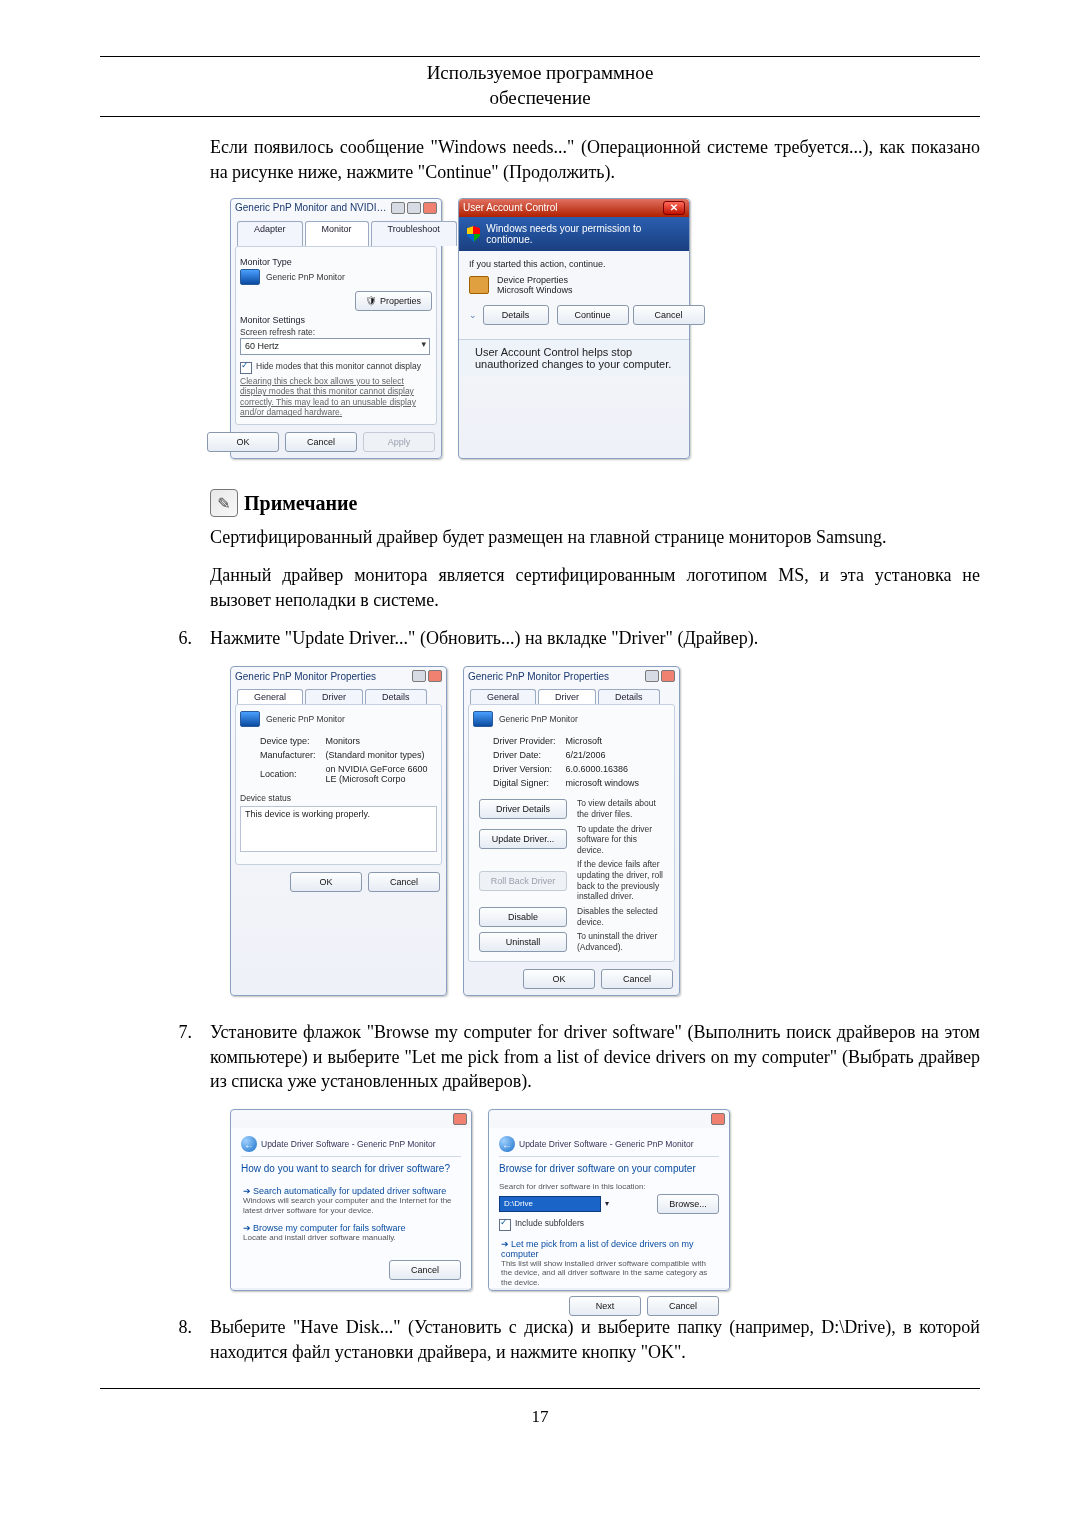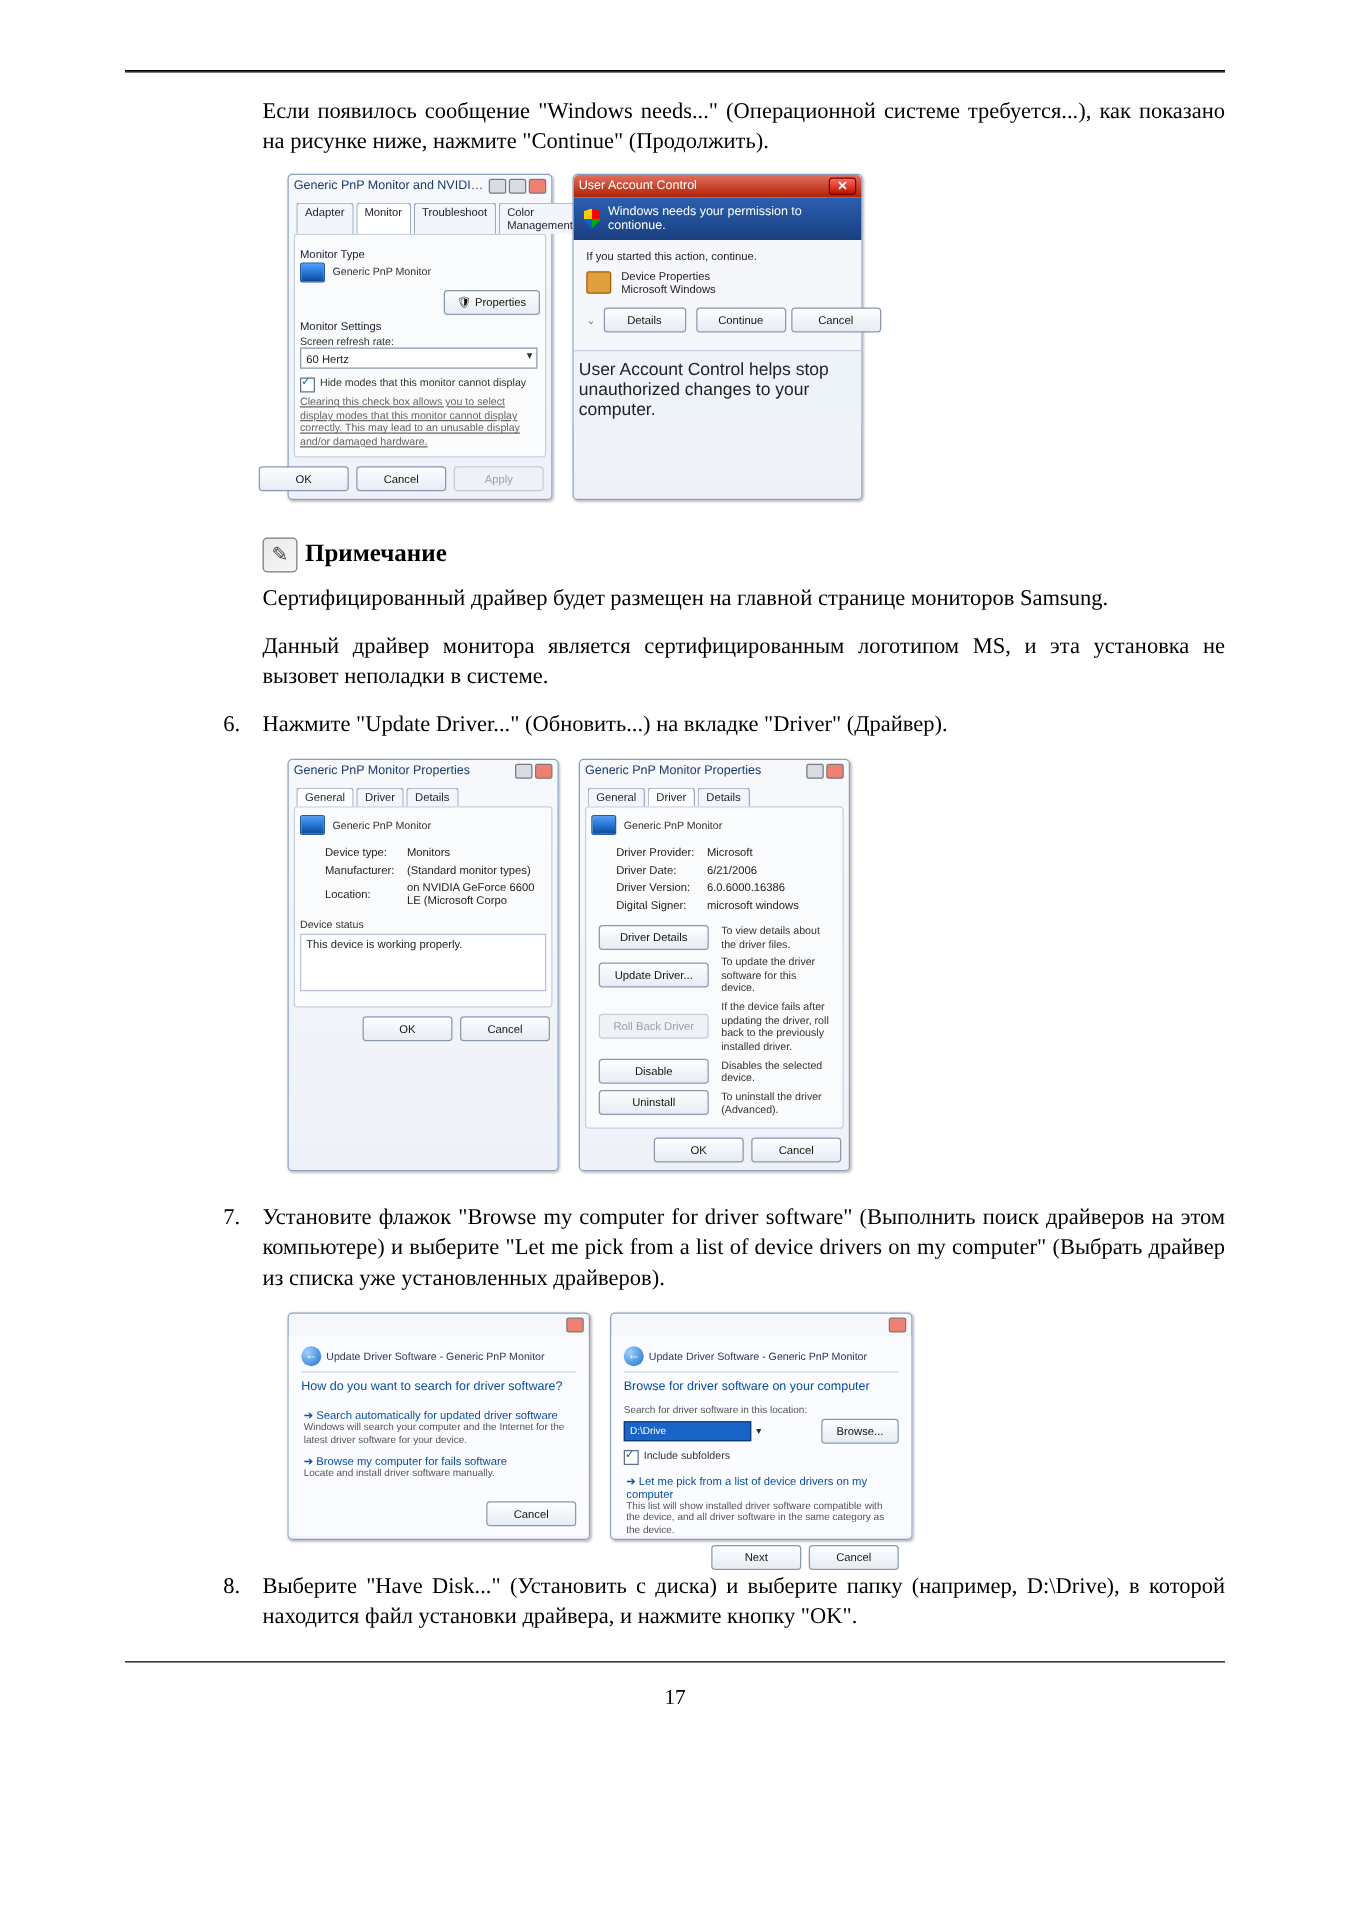--- a/index.html
+++ b/index.html
@@ -11,39 +11,39 @@
   .para{font-size:18px;line-height:1.35;text-align:justify;margin:0 0 14px 0;}
   .figure-row{display:flex;gap:16px;margin:10px 0 24px 0;}
   .win{background:linear-gradient(#f6f8fc,#eef1f7);border:1px solid #8aa0c0;border-radius:4px;box-shadow:1px 1px 2px rgba(0,0,0,.25);font-family:"Segoe UI",Tahoma,Arial,sans-serif;font-size:10px;color:#222;position:relative;}
   .titlebar{display:flex;align-items:center;justify-content:space-between;height:18px;padding:0 4px;font-size:10px;}
   .titlebar.red-gradient{background:linear-gradient(#e07060,#b02000);color:#fff;border-top-left-radius:4px;border-top-right-radius:4px;}
   .titlebar.blue{color:#1c3a6e;}
   .titlebar .ctrls{display:flex;gap:2px;}
   .titlebar .ctrls span{width:12px;height:10px;border:1px solid #7a7a7a;background:#d6dbe4;border-radius:2px;display:inline-block;}
   .titlebar .close-red{width:20px;height:12px;background:linear-gradient(#ff6a5a,#c01000);border:1px solid #7a0000;border-radius:3px;color:#fff;display:flex;align-items:center;justify-content:center;font-weight:bold;font-size:10px;}
   .tabs{display:flex;gap:2px;padding:4px 6px 0 6px;font-size:9px;}
-  .tab{border:1px solid #9aaac2;border-bottom:none;padding:2px 6px;background:#f2f5fb;border-top-left-radius:3px;border-top-right-radius:3px;color:#223;}
+  .tab{border:1px solid #9aaac2;border-bottom:none;padding:2px 16px;background:#f2f5fb;border-top-left-radius:3px;border-top-right-radius:3px;color:#223;}
   .tab.active{background:#fff;}
   .panel{background:#fafbfd;border:1px solid #c6d0e0;margin:0 4px 4px 4px;padding:6px 4px;border-radius:3px;}
   .section-label{font-size:9px;color:#223;margin:4px 0 2px 0;}
   .small{font-size:8.5px;color:#333;line-height:1.25;}
   .btn{display:inline-flex;align-items:center;justify-content:center;border:1px solid #8a98ae;background:linear-gradient(#fdfefe,#e6ecf4);border-radius:3px;font-size:9px;padding:1px 10px;min-width:50px;height:16px;color:#111;}
   .btn.disabled{color:#9aa1ad;background:#eef1f6;border-color:#c4cbd6;}
   .select{border:1px solid #8a98ae;background:#fff;height:15px;width:170px;font-size:9px;padding:0 14px 0 4px;position:relative;display:flex;align-items:center;}
   .select::after{content:"▾";position:absolute;right:3px;top:0;font-size:9px;color:#333;}
   .checkbox{width:10px;height:10px;border:1px solid #60708a;background:#fff;display:inline-block;margin-right:4px;vertical-align:-2px;}
   .checkbox.checked::after{content:"✓";font-size:9px;position:relative;top:-3px;left:0;color:#1060a0;}
   .monitor-icon{display:inline-block;width:18px;height:14px;background:linear-gradient(#4aa0ff,#0a4aa0);border:1px solid #2a5a9a;border-radius:2px;margin-right:6px;vertical-align:middle;}
   .uac{width:230px;}
   .uac-body{background:#f5f7fb;padding:8px 10px;font-size:9px;}
   .uac-header{background:linear-gradient(#2a5fb0,#1a3f80);color:#fff;padding:6px 8px;font-size:10px;display:flex;align-items:center;gap:6px;}
   .shield{width:14px;height:16px;background:conic-gradient(#f00 0 25%,#0a0 0 50%,#06c 0 75%,#fc0 0 100%);clip-path:polygon(50% 0,100% 15%,100% 60%,50% 100%,0 60%,0 15%);}
   .uac-row{display:flex;align-items:center;gap:8px;margin:6px 0;}
   .uac-icon{width:18px;height:16px;background:#e0a040;border:1px solid #a06000;border-radius:2px;}
-  .uac-footer{font-size:14px;padding:6px 4px;border-top:1px solid #c6d0e0;background:#eef2f9;}
+  .uac-footer{font-size:11px;padding:6px 16px;border-top:1px solid #c6d0e0;background:#eef2f9;}
   .note-row{display:flex;align-items:center;gap:6px;margin:30px 0 8px 0;}
   .note-icon{width:26px;height:26px;border:1px solid #777;border-radius:4px;background:linear-gradient(135deg,#e8e8e8,#f8f8f8);display:flex;align-items:center;justify-content:center;font-size:16px;color:#444;}
   .note-label{font-size:20px;font-weight:bold;}
   .list-item{display:flex;gap:18px;font-size:18px;line-height:1.35;text-align:justify;}
   .list-item .num{width:22px;text-align:right;flex:0 0 22px;}
   .list-item .txt{flex:1;}
   .list-block{margin-left:-40px;}
   .fig-indent{margin-left:20px;}
   .kv-table{font-size:9px;}
   .kv-table td{padding:1px 4px;}
@@ -60,20 +60,24 @@
   .path-box{flex:1;height:14px;background:#1a64c8;color:#fff;font-size:8px;display:flex;align-items:center;padding:0 4px;border:1px solid #0a3a80;}
   .letmepick{margin-top:8px;}
   .page-num{text-align:center;font-size:17px;margin-top:18px;}
   .textarea-mock{height:40px;background:#fff;border:1px solid #b8c2d4;font-size:9px;padding:2px 4px;margin:2px 0 6px 0;}
 </style>
 </head>
 <body>
 
 <div class="page">
   <div class="hr"></div>
+  <div class="header-title">
+    <span>Используемое программное</span><br>
+    <span>обеспечение</span>
+  </div>
   <div class="hr"></div>
 
   <div class="content">
     <p class="para">Если появилось сообщение "Windows needs..." (Операционной системе требуется...), как показано на рисунке ниже, нажмите "Continue" (Продолжить).</p>
 
     <div class="figure-row fig-indent">
 
       <div class="win" style="width:210px;">
         <div class="titlebar blue">
           <span style="white-space:nowrap;overflow:hidden;text-overflow:ellipsis;max-width:170px;">Generic PnP Monitor and NVIDIA GeForce 6600 LE (Microsoft Co...</span>

